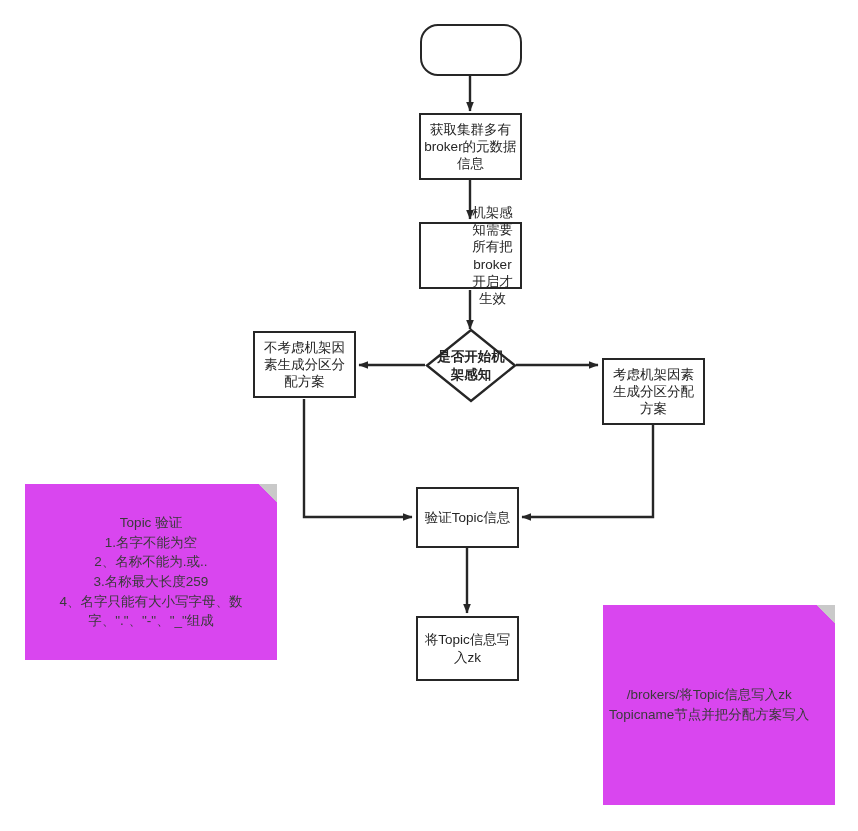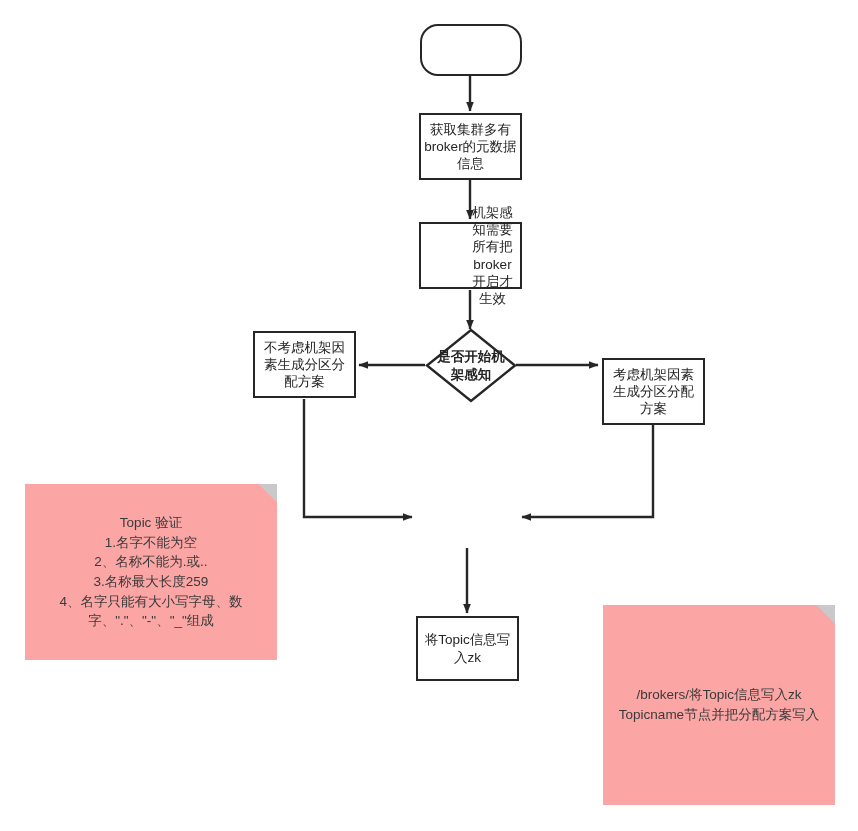--- a/index.html
+++ b/index.html
@@ -69,24 +69,23 @@
     z-index: 2;
     font-size: 13.5px;
     color: #252525;
     text-align: center;
     white-space: pre-line;
     line-height: 1.3;
   }
   .note {
     position: absolute;
     box-sizing: border-box;
-    background: #fca5a5;
+    background: #d946ef;
     display: flex;
     align-items: center;
-    justify-content: center;
     text-align: center;
     color: #3a3a3a;
     font-size: 13.5px;
     line-height: 1.45;
     white-space: pre-line;
   }
   .note .fold {
     position: absolute;
     top: 0;
     right: 0;
@@ -166,20 +165,23 @@
   </div>
 
   <div class="node process" style="left:253px; top:331px; width:103px; height:67px;">
     <span class="label">不考虑机架因素生成分区分配方案</span>
   </div>
 
   <div class="node process" style="left:602px; top:331px; width:103px; height:67px;margin-top:27px;">
     <span class="label">考虑机架因素生成分区分配方案</span>
   </div>
 
+  <div class="node process" style="left:416px; top:487px; width:103px; height:61px;">
+    <span class="label">验证Topic信息</span>
+  </div>
 
   <div class="node process" style="left:416px; top:616px; width:103px; height:65px;">
     <span class="label">将Topic信息写入zk</span>
   </div>
 
   <div class="note" style="left:25px; top:484px; width:252px; height:176px;">
     <span class="fold"></span>
     <span class="note-text">Topic 验证
 1.名字不能为空
 2、名称不能为.或..

